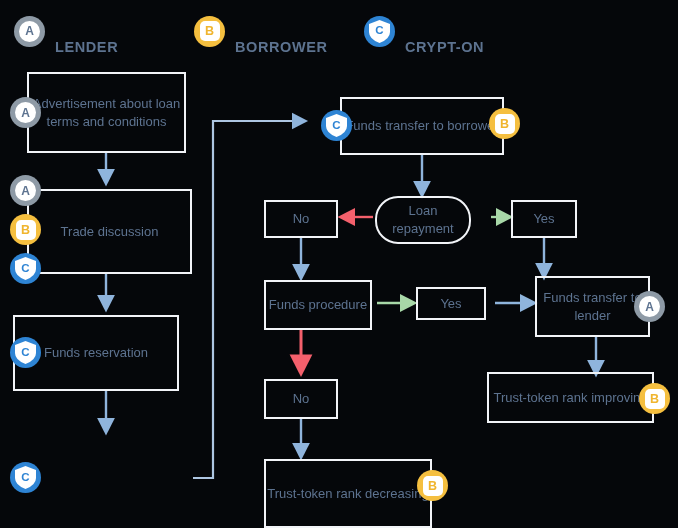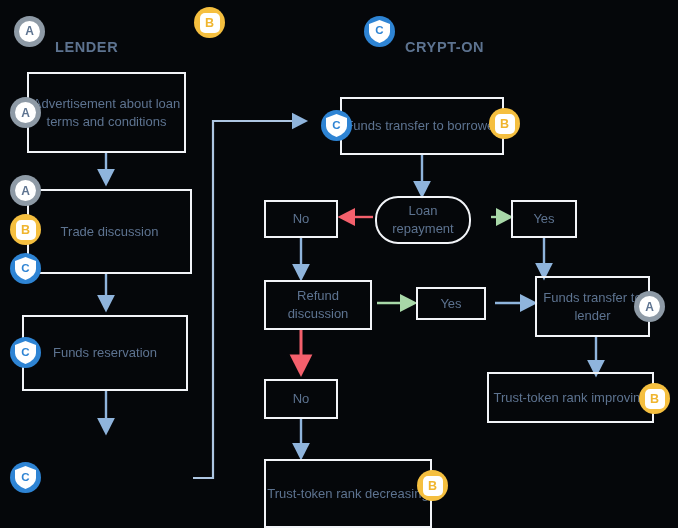--- a/index.html
+++ b/index.html
@@ -133,20 +133,21 @@
     <div class="badge a">
       <div class="inner-circle">A</div>
     </div>
     <div class="legend-label">LENDER</div>
   </div>
 
   <div class="legend-item" style="left:194px; top:7px;">
     <div class="badge b">
       <div class="inner-square">B</div>
     </div>
+    <div class="legend-label">BORROWER</div>
   </div>
 
   <div class="legend-item" style="left:364px; top:7px;">
     <div class="badge c">
       <div class="inner-shield">
         <svg width="21" height="23" viewBox="0 0 21 23">
           <path d="M10.5 0 L21 4 L21 12 Q21 19 10.5 23 Q0 19 0 12 L0 4 Z" fill="#ffffff"></path>
         </svg>
         <span>C</span>
       </div>
@@ -222,21 +223,21 @@
     <div class="badge c">
       <div class="inner-shield">
         <svg width="21" height="23" viewBox="0 0 21 23">
           <path d="M10.5 0 L21 4 L21 12 Q21 19 10.5 23 Q0 19 0 12 L0 4 Z" fill="#ffffff"></path>
         </svg>
         <span>C</span>
       </div>
     </div>
   </div>
 
-  <div class="node" style="left:22px; top:315px; width:166px; height:76px;">
+  <div class="node" style="left:13px; top:315px; width:166px; height:76px;">
     <span>Funds reservation</span>
   </div>
   <div class="node-badge" style="left:10px; top:337px;">
     <div class="badge c">
       <div class="inner-shield">
         <svg width="21" height="23" viewBox="0 0 21 23">
           <path d="M10.5 0 L21 4 L21 12 Q21 19 10.5 23 Q0 19 0 12 L0 4 Z" fill="#ffffff"></path>
         </svg>
         <span>C</span>
       </div>
@@ -279,21 +280,21 @@
 
   <div class="node small" style="left:264px; top:200px; width:74px; height:38px;">
     <span>No</span>
   </div>
 
   <div class="node small" style="left:511px; top:200px; width:66px; height:38px;">
     <span>Yes</span>
   </div>
 
   <div class="node small" style="left:264px; top:280px; width:108px; height:50px;">
-    <span>Refund discussion</span>
+    <span>Funds procedure</span>
   </div>
 
   <div class="node small" style="left:416px; top:287px; width:70px; height:33px;">
     <span>Yes</span>
   </div>
 
   <div class="node" style="left:535px; top:276px; width:115px; height:61px;">
     <span>Funds transfer to lender</span>
   </div>
   <div class="node-badge" style="left:634px; top:291px;">

